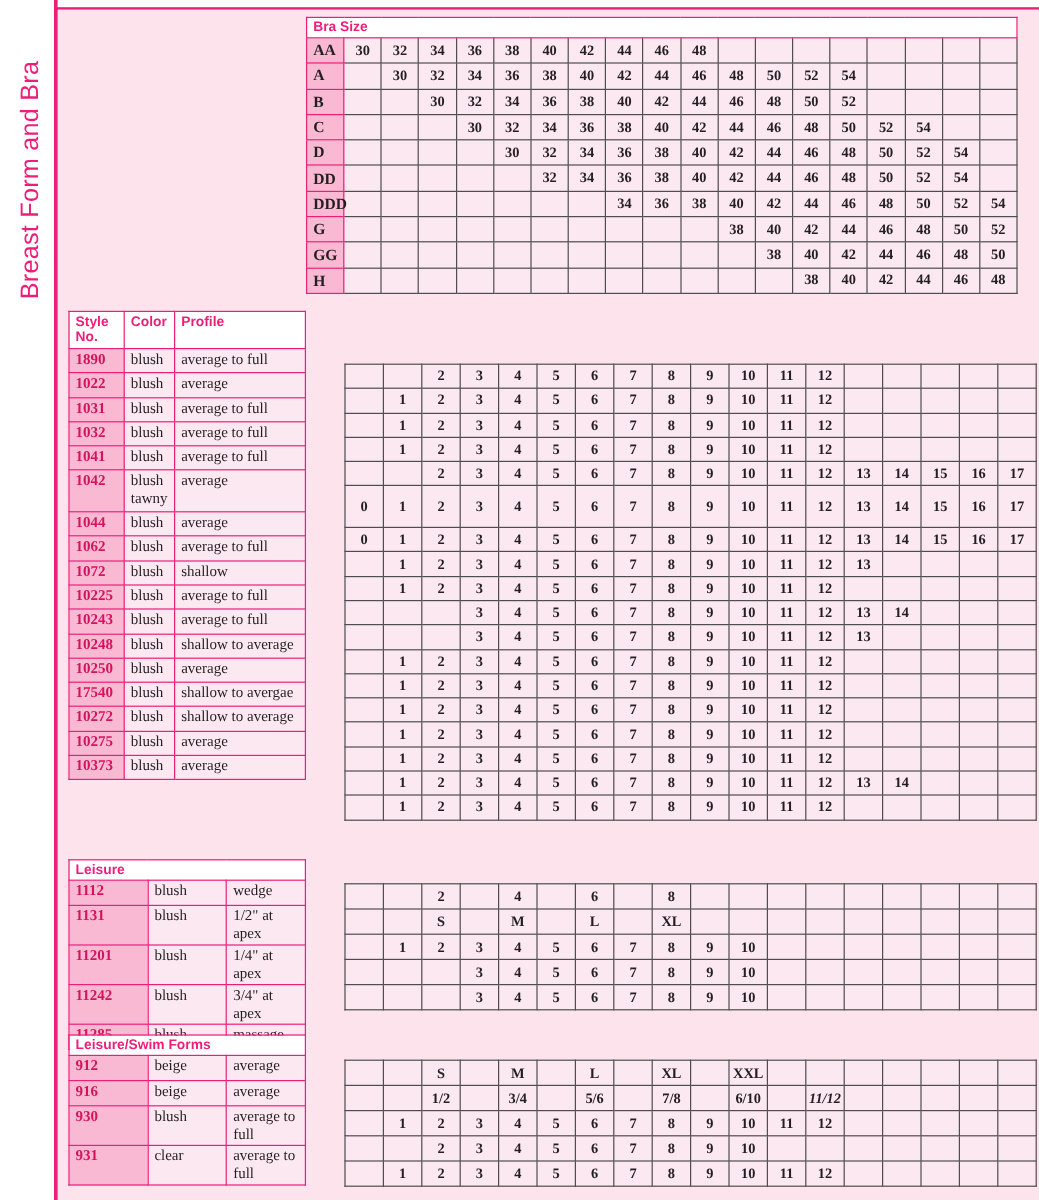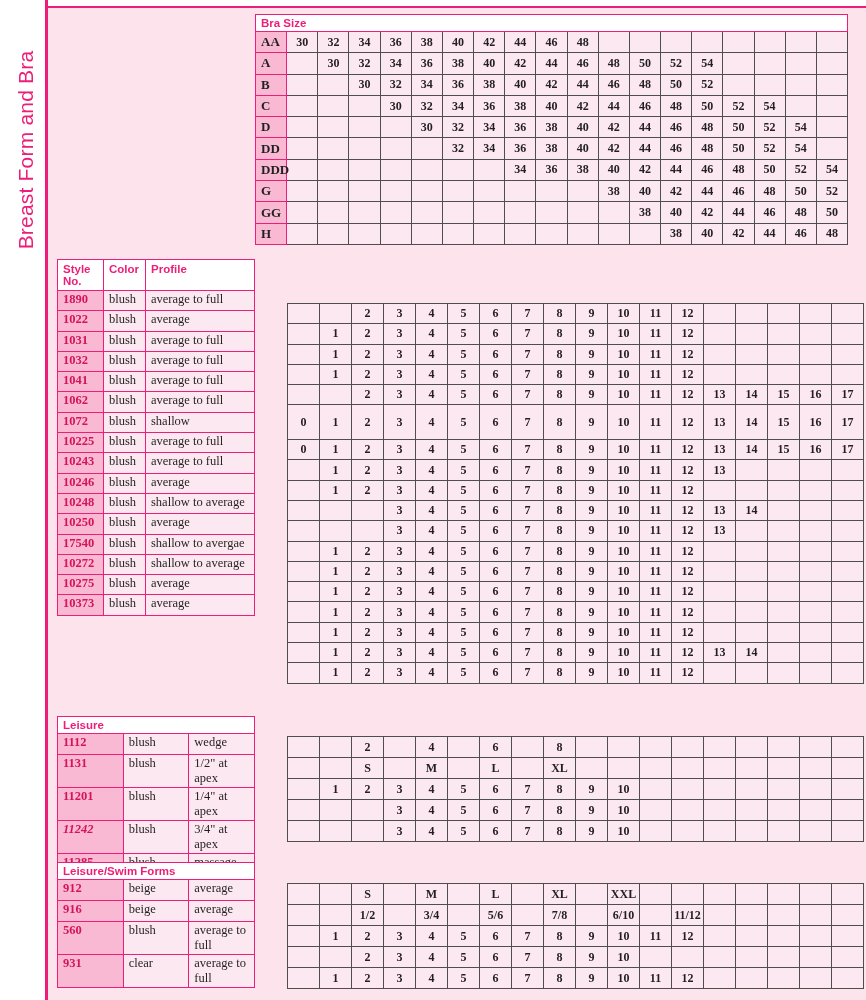--- a/index.html
+++ b/index.html
@@ -395,43 +395,51 @@
           <td class="styleno" style="height: 20.3px;">1032</td>
           <td class="color">blush</td>
           <td class="profile">average to full</td>
         </tr>
         <tr>
           <td class="styleno" style="height: 20.3px;">1041</td>
           <td class="color">blush</td>
           <td class="profile">average to full</td>
         </tr>
         <tr>
+          <td class="styleno" style="height: 34.6px;">1042</td>
+          <td class="color">
+            <div>blush</div>
+            <div>tawny</div>
+          </td>
+          <td class="profile">average</td>
+        </tr>
+        <tr>
+          <td class="styleno" style="height: 20.3px;">1044</td>
+          <td class="color">blush</td>
+          <td class="profile">average</td>
+        </tr>
+        <tr>
           <td class="styleno" style="height: 20.3px;">1062</td>
           <td class="color">blush</td>
           <td class="profile">average to full</td>
         </tr>
         <tr>
           <td class="styleno" style="height: 20.3px;">1072</td>
           <td class="color">blush</td>
           <td class="profile">shallow</td>
         </tr>
         <tr>
           <td class="styleno" style="height: 20.3px;">10225</td>
           <td class="color">blush</td>
           <td class="profile">average to full</td>
         </tr>
         <tr>
           <td class="styleno" style="height: 20.3px;">10243</td>
           <td class="color">blush</td>
           <td class="profile">average to full</td>
-        </tr>
-        <tr>
-          <td class="styleno" style="height: 20.3px;">10246</td>
-          <td class="color">blush</td>
-          <td class="profile">average</td>
         </tr>
         <tr>
           <td class="styleno" style="height: 20.3px;">10248</td>
           <td class="color">blush</td>
           <td class="profile">shallow to average</td>
         </tr>
         <tr>
           <td class="styleno" style="height: 20.3px;">10250</td>
           <td class="color">blush</td>
           <td class="profile">average</td>
@@ -837,21 +845,21 @@
           <td class="styleno" style="height: 21px;">1131</td>
           <td class="color">blush</td>
           <td class="profile">1/2" at apex</td>
         </tr>
         <tr>
           <td class="styleno" style="height: 21px;">11201</td>
           <td class="color">blush</td>
           <td class="profile">1/4" at apex</td>
         </tr>
         <tr>
-          <td class="styleno" style="height: 21px; font-style: italic;">11242</td>
+          <td class="styleno" style="height: 21px;">11242</td>
           <td class="color">blush</td>
           <td class="profile">3/4" at apex</td>
         </tr>
         <tr>
           <td class="styleno" style="height: 21px;">11285</td>
           <td class="color">blush</td>
           <td class="profile">massage</td>
         </tr>
       </tbody>
   </table>
@@ -969,21 +977,21 @@
           <td class="styleno" style="height: 21px;">912</td>
           <td class="color">beige</td>
           <td class="profile">average</td>
         </tr>
         <tr>
           <td class="styleno" style="height: 21px;">916</td>
           <td class="color">beige</td>
           <td class="profile">average</td>
         </tr>
         <tr>
-          <td class="styleno" style="height: 21px;">560</td>
+          <td class="styleno" style="height: 21px;">930</td>
           <td class="color">blush</td>
           <td class="profile">average to full</td>
         </tr>
         <tr>
           <td class="styleno" style="height: 21px;">931</td>
           <td class="color">clear</td>
           <td class="profile">average to full</td>
         </tr>
       </tbody>
   </table>
@@ -1015,21 +1023,21 @@
           <td style="height: 21px;">1/2</td>
           <td style="height: 21px;"></td>
           <td style="height: 21px;">3/4</td>
           <td style="height: 21px;"></td>
           <td style="height: 21px;">5/6</td>
           <td style="height: 21px;"></td>
           <td style="height: 21px;">7/8</td>
           <td style="height: 21px;"></td>
           <td style="height: 21px;">6/10</td>
           <td style="height: 21px;"></td>
-          <td style="height: 21px;">11/12</td>
+          <td style="height: 21px; font-style: italic;">11/12</td>
           <td style="height: 21px;"></td>
           <td style="height: 21px;"></td>
           <td style="height: 21px;"></td>
           <td style="height: 21px;"></td>
           <td style="height: 21px;"></td>
         </tr>
         <tr>
           <td style="height: 21px;"></td>
           <td style="height: 21px;">1</td>
           <td style="height: 21px;">2</td>

